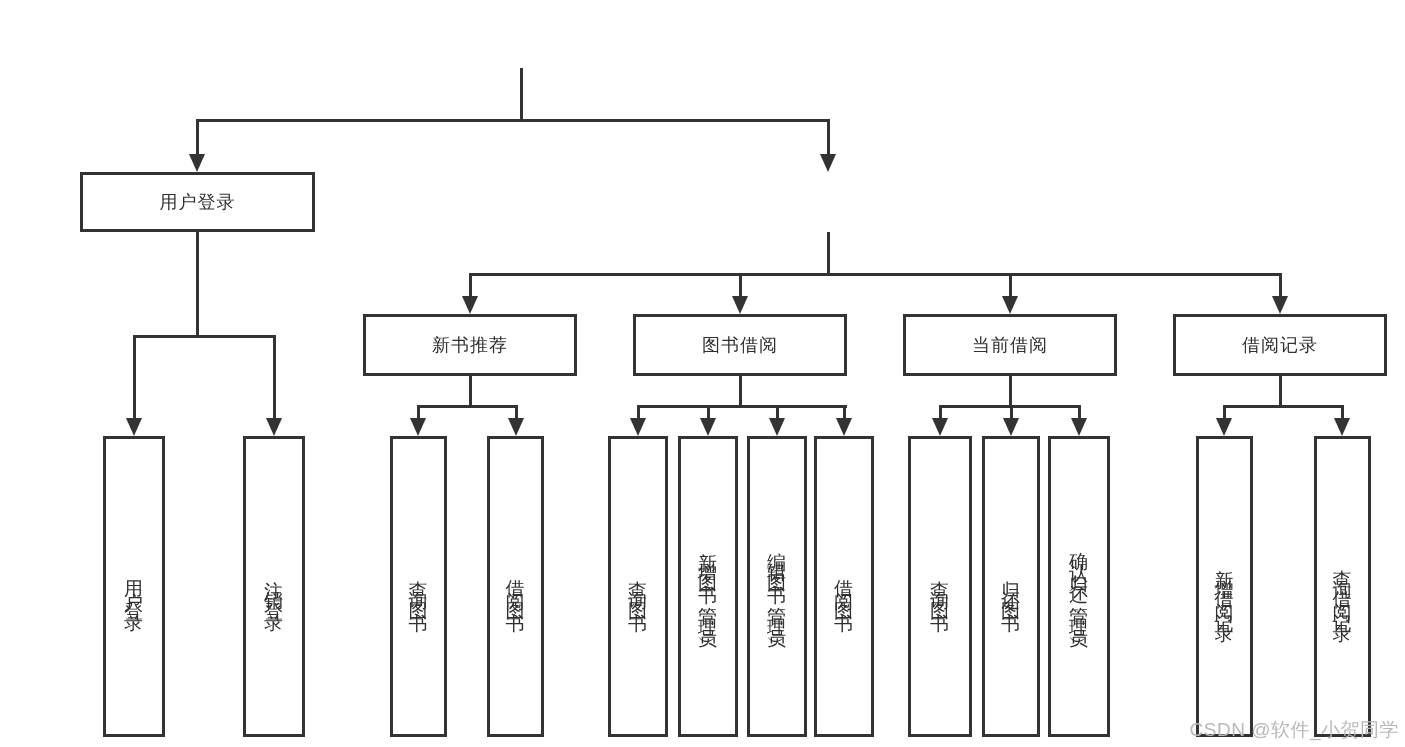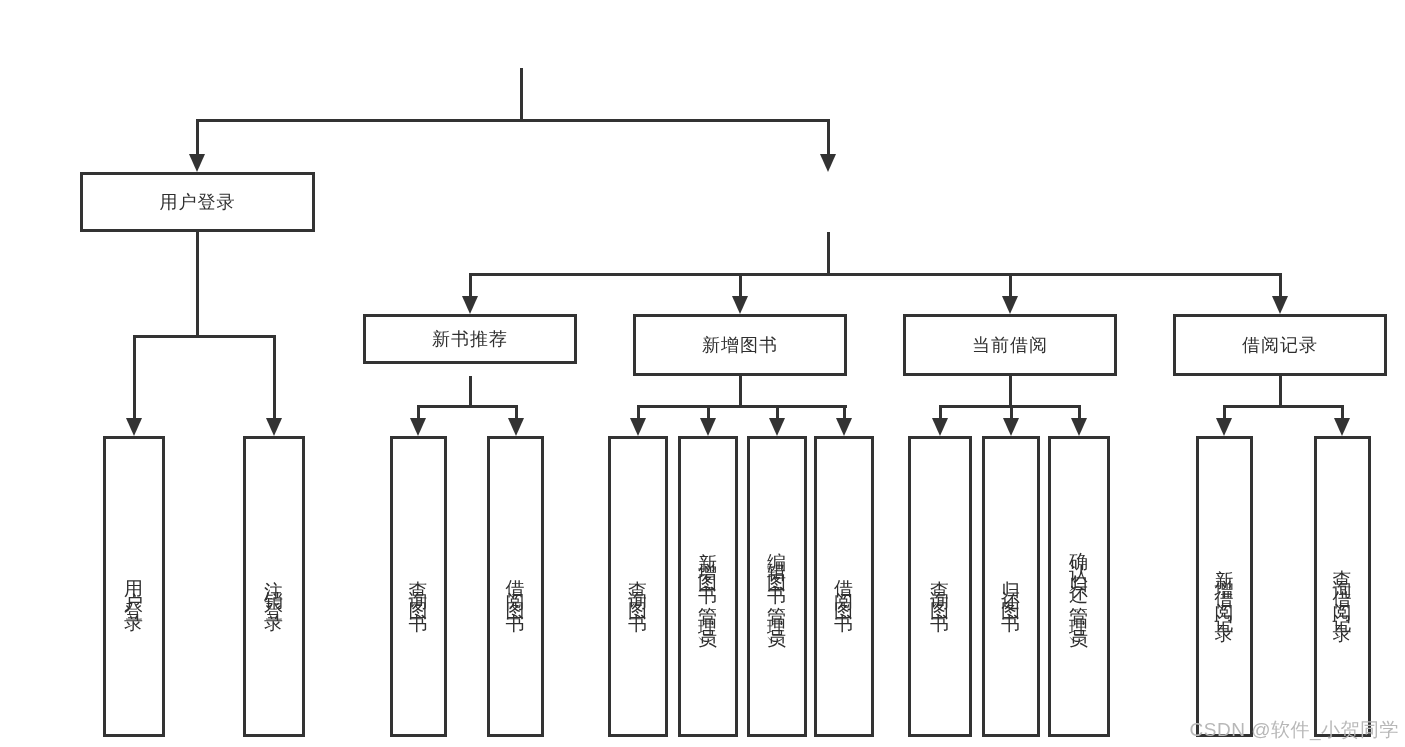--- a/index.html
+++ b/index.html
@@ -67,22 +67,22 @@
     <div class="vl" style="left:469px;top:273px;height:26px;"></div>
     <div class="ar" style="left:462px;top:296px;"></div>
     <div class="vl" style="left:739px;top:273px;height:26px;"></div>
     <div class="ar" style="left:732px;top:296px;"></div>
     <div class="vl" style="left:1009px;top:273px;height:26px;"></div>
     <div class="ar" style="left:1002px;top:296px;"></div>
     <div class="vl" style="left:1279px;top:273px;height:26px;"></div>
     <div class="ar" style="left:1272px;top:296px;"></div>
   </div>
 
-  <div class="box" style="left:363px;top:314px;width:214px;height:50px;">新书推荐</div>
-  <div class="box" style="left:633px;top:314px;width:214px;height:62px;">新增图书</div>
+  <div class="box" style="left:363px;top:314px;width:214px;height:62px;">新书推荐</div>
+  <div class="box" style="left:633px;top:314px;width:214px;height:62px;">图书借阅</div>
   <div class="box" style="left:903px;top:314px;width:214px;height:62px;">当前借阅</div>
   <div class="box" style="left:1173px;top:314px;width:214px;height:62px;">借阅记录</div>
 
   <div>
     <div class="vl" style="left:469px;top:376px;height:32px;"></div>
     <div class="hl" style="left:417px;top:405px;width:101px;"></div>
     <div class="vl" style="left:417px;top:405px;height:15px;"></div>
     <div class="ar" style="left:410px;top:418px;"></div>
     <div class="vl" style="left:515px;top:405px;height:15px;"></div>
     <div class="ar" style="left:508px;top:418px;"></div>

